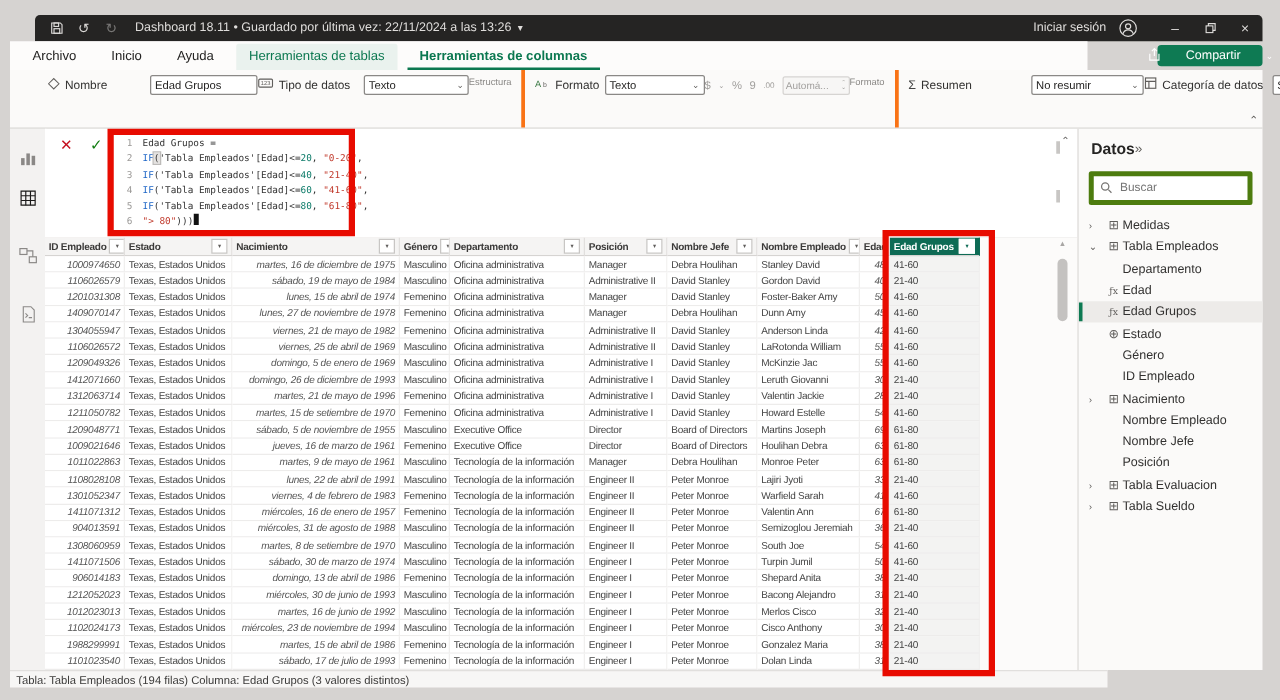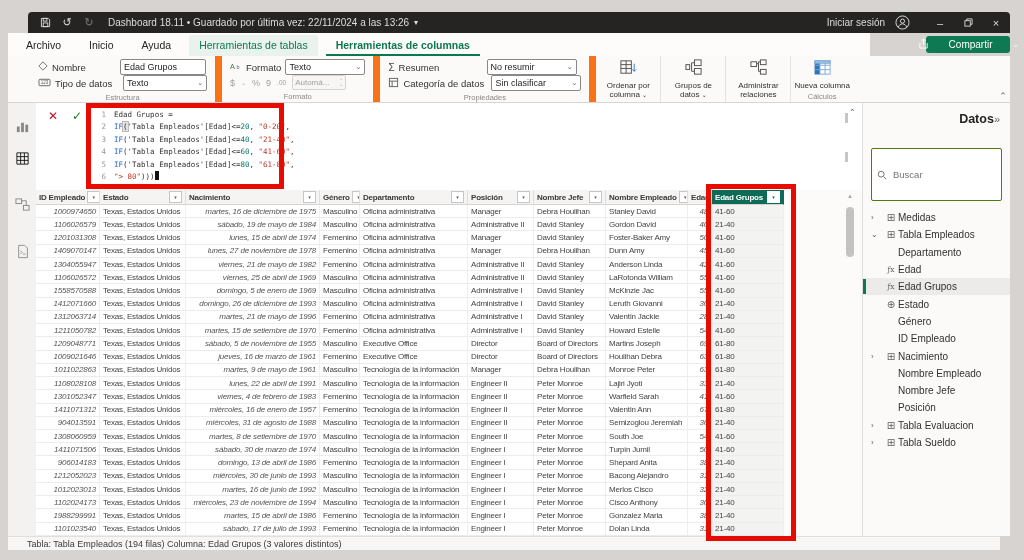--- a/index.html
+++ b/index.html
@@ -20,21 +20,21 @@
   
   .tabsrow{left:8px;top:33px;width:862px;height:23px;background:#FDFCFB;display:flex;align-items:flex-end;}
   .tab{font-size:10.5px;padding:4px 10px 5px;margin-left:8px;color:#252423;white-space:nowrap}
   .tab.ctx{color:#0C7850;background:#EAF2EE;border-radius:2px 2px 0 0}
   .tab.active{color:#0C7850;background:#FDFCFB;border-bottom:2px solid #0C7850;padding-bottom:3px;font-weight:700}
   .sharebtn{left:926px;top:36px;width:84px;height:17px;background:#0E7A53;border-radius:3px;color:#fff;
             font-size:10px;display:flex;align-items:center;justify-content:center;gap:20px}
   
   .ribbon{left:8px;top:56px;width:1002px;height:47px;background:#FBFAF9;border-bottom:1px solid #D8D6D4;
           display:flex;padding-left:22px;box-sizing:border-box}
-  .rgroup{border-right:7px solid #f97316;padding:3px 8px 0;display:flex;flex-direction:column}
+  .rgroup{border-right:3px solid #f97316;padding:3px 8px 0;display:flex;flex-direction:row}
   .frow{display:flex;align-items:center;gap:4px;height:18px;font-size:9.5px;color:#323130;white-space:nowrap}
   .flabel{display:inline-block}
   .lab62{width:64px}.lab84{width:84px}
   .rinput,.rselect{height:14px;border:1px solid #8A8886;border-radius:2px;background:#fff;font-size:9px;
           padding:0 3px;box-sizing:content-box;color:#252423;display:flex;align-items:center}
   .rinput{width:78px;font-family:"Liberation Sans","DejaVu Sans",sans-serif}
   .rselect{justify-content:space-between}
   .sel76{width:76px}.sel72{width:72px}.sel82{width:82px}
   .selcaret{font-size:7px;color:#605E5C}
   .glabel{text-align:center;font-size:7.5px;color:#8A8886;padding:2px 0 1px}
@@ -82,34 +82,34 @@
   .gcell.rightn{justify-content:flex-end;font-style:italic;color:#555}
   .gcell.grp{background:#F3F3F2}
   .w0{width:64px}.w1{width:86px}.w2{width:134px}.w3{width:40px}.w4{width:108px}
   .w5{width:66px}.w6{width:72px}.w7{width:82px}.w8{width:24px}.w9{width:72px}
   
   .vscroll{left:845px;top:193px;width:10px;height:340px}
   .vthumb{position:absolute;left:1px;top:14px;width:8px;height:50px;background:#C4C2C0;border-radius:4px}
   .varrow{position:absolute;left:1px;top:0;width:8px;text-align:center;font-size:6px;color:#A8A6A4}
   
   .fieldspane{left:862px;top:103px;width:148px;height:433px;background:#FBFAF9;border-left:1px solid #E1DFDD;box-sizing:border-box}
-  .fp-title{padding:9px 10px 5px;font-size:12.5px;font-weight:700;color:#252423;display:flex;justify-content:flex-end;align-items:center}
+  .fp-title{padding:9px 10px 5px;font-size:12.5px;font-weight:700;color:#252423;display:flex;justify-content:flex-start;align-items:center}
   .fp-chevs{font-size:11px;color:#605E5C;font-weight:400}
-  .fp-search{margin:17px 8px 8px;height:19px;border:1px solid #4d7c0f;border-radius:2px;background:#fff;
-             display:flex;align-items:center;padding:16px 5px;gap:4px}
+  .fp-search{margin:6px 8px 8px;height:19px;border:4px solid #4d7c0f;border-radius:2px;background:#fff;
+             display:flex;align-items:center;padding:0 5px;gap:4px}
   .fp-search input{border:none;outline:none;width:100%;font-size:9.5px;font-family:"Liberation Sans","DejaVu Sans",sans-serif;color:#323130;background:transparent}
   .fp-item{height:17.3px;display:flex;align-items:center;font-size:10px;color:#323130;position:relative;padding-left:8px;white-space:nowrap;overflow:hidden}
   .fp-item.selected{background:#EDEBE9}
   .fp-item.selected::before{content:"";position:absolute;left:0;top:1px;bottom:1px;width:3px;background:#0E7A53}
   .fp-chev{width:13px;font-size:8px;color:#605E5C;display:inline-block}
   .fp-ico{width:14px;font-size:10px;color:#605E5C;display:inline-block;text-align:center}
   .fp-ico.fx{font-size:7.5px;font-family:"DejaVu Serif",serif}
   
-  .statusbar{left:8px;top:536px;width:992px;height:14px;background:#F7F6F5;border-top:1px solid #E1DFDD;
-             display:flex;align-items:center;font-size:9px;color:#3B3A39;padding-left:19px;box-sizing:border-box}
+  .statusbar{left:8px;top:536px;width:878px;height:14px;background:#F7F6F5;border-top:1px solid #E1DFDD;
+             display:flex;align-items:center;font-size:9px;color:#3B3A39;padding-left:5px;box-sizing:border-box}
   
   .redbox{border:5px solid #E80B00;box-sizing:border-box;z-index:40;pointer-events:none}
   .red1{left:86px;top:103px;width:198px;height:86px}
   .red2{left:706px;top:184px;width:90px;height:357px}
 </style>
 </head>
 <body>
 
 <div class="abs titlebar">
   <span class="tb-ic" style="margin-left:6px">
@@ -438,21 +438,21 @@
       <div class="gcell w2 rightit">viernes, 25 de abril de 1969</div>
       <div class="gcell w3">Masculino</div>
       <div class="gcell w4">Oficina administrativa</div>
       <div class="gcell w5">Administrative II</div>
       <div class="gcell w6">David Stanley</div>
       <div class="gcell w7">LaRotonda William</div>
       <div class="gcell w8 rightn">55</div>
       <div class="gcell w9 grp">41-60</div>
     </div>
     <div class="grow">
-      <div class="gcell w0 rightit">1558570588</div>
+      <div class="gcell w0 rightit">1209049326</div>
       <div class="gcell w1">Texas, Estados Unidos</div>
       <div class="gcell w2 rightit">domingo, 5 de enero de 1969</div>
       <div class="gcell w3">Masculino</div>
       <div class="gcell w4">Oficina administrativa</div>
       <div class="gcell w5">Administrative I</div>
       <div class="gcell w6">David Stanley</div>
       <div class="gcell w7">McKinzie Jac</div>
       <div class="gcell w8 rightn">55</div>
       <div class="gcell w9 grp">41-60</div>
     </div>

